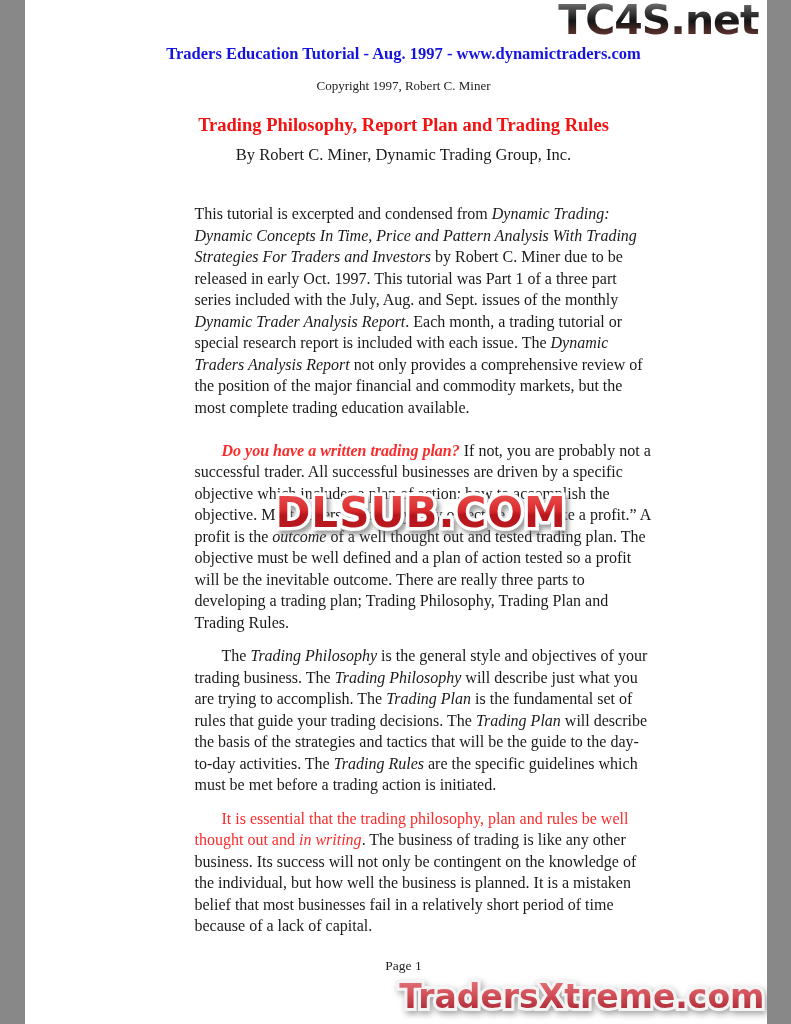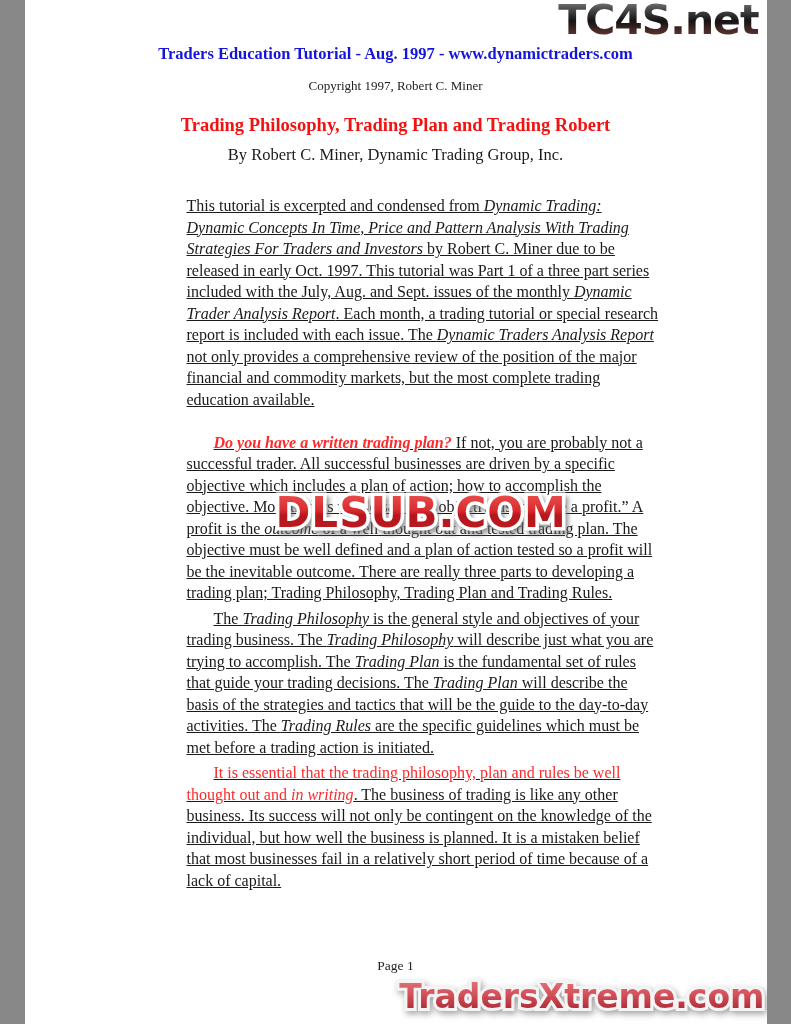--- a/index.html
+++ b/index.html
@@ -16,32 +16,32 @@
   
   .tc4s{
     position:absolute; top:-4px; right:8px;
     font-family:"DejaVu Sans", sans-serif;
     font-weight:800; font-size:41px; letter-spacing:-1px;
     background:linear-gradient(180deg,#9a9a9a 0%,#4a4a4a 28%,#141414 52%,#57302b 78%,#a5756a 100%);
     -webkit-background-clip:text; background-clip:text; color:transparent;
   }
 
   
-  .center-line{position:absolute; left:0; width:100%; text-align:center;}
+  .center-line{position:absolute; left:8px; width:100%; text-align:center;}
   .hdr-blue{top:44px; font-size:16.5px; font-weight:bold; color:var(--blue,#1414dd);}
   .hdr-copy{top:70px; font-size:13px; color:#222;margin-top:8px;}
   .doc-title{top:115px; font-size:18.5px; font-weight:bold; color:var(--red-title,#f21212);}
   .byline{top:145px; font-size:16.5px; color:#1a1a1a;}
 
   
   .body-text{
     position:absolute; left:158px; top:191px; width:482px;
     font-size:16px; line-height:21.5px; text-align:left;
   }
-  .body-text p{margin:4px; padding:0;text-decoration:underline;}
+  .body-text p{margin:12px; padding:0;}
   .body-text p.gap{margin-top:21.5px;}
   .body-text p.indent{text-indent:27px;}
   .i{font-style:italic;}
   .r{color:var(--red-body,#fb2b2b);}
   .ri{color:var(--red-body,#fb2b2b); font-style:italic;}
   .rbi{color:var(--red-body,#fb2b2b); font-weight:bold; font-style:italic;}
 
   
   .watermark{
     position:absolute; left:251px; top:488px; height:50px;
@@ -84,21 +84,21 @@
 </head>
 <body>
 
 <div class="page">
 
   <div class="tc4s">TC4S.net</div>
 
   <div class="center-line hdr-blue">Traders Education Tutorial - Aug. 1997 - www.dynamictraders.com</div>
   <div class="center-line hdr-copy">Copyright 1997, Robert C. Miner</div>
 
-  <div class="center-line doc-title">Trading Philosophy, Trading Plan and Trading Robert</div>
+  <div class="center-line doc-title">Trading Philosophy, Report Plan and Trading Rules</div>
   <div class="center-line byline">By Robert C. Miner, Dynamic Trading Group, Inc.</div>
 
   <div class="body-text">
       <p class=""><span>This tutorial is excerpted and condensed from </span><span class="i">Dynamic Trading: Dynamic Concepts In Time, Price and Pattern Analysis With Trading Strategies For Traders and Investors</span><span> by Robert C. Miner due to be released in early Oct. 1997. This tutorial was Part 1 of a three part series included with the July, Aug. and Sept. issues of the monthly </span><span class="i">Dynamic Trader Analysis Report</span><span>. Each month, a trading tutorial or special research report is included with each issue. The </span><span class="i">Dynamic Traders Analysis Report</span><span> not only provides a comprehensive review of the position of the major financial and commodity markets, but the most complete trading education available.</span></p>
       <p class="indent gap"><span class="rbi">Do you have a written trading plan?</span><span> If not, you are probably not a successful trader. All successful businesses are driven by a specific objective which includes a plan of action; how to accomplish the objective. Most traders would say “my objective is to make a profit.” A profit is the </span><span class="i">outcome</span><span> of a well thought out and tested trading plan. The objective must be well defined and a plan of action tested so a profit will be the inevitable outcome. There are really three parts to developing a trading plan; Trading Philosophy, Trading Plan and Trading Rules.</span></p>
       <p class="indent "><span>The </span><span class="i">Trading Philosophy</span><span> is the general style and objectives of your trading business. The </span><span class="i">Trading Philosophy</span><span> will describe just what you are trying to accomplish. The </span><span class="i">Trading Plan</span><span> is the fundamental set of rules that guide your trading decisions. The </span><span class="i">Trading Plan</span><span> will describe the basis of the strategies and tactics that will be the guide to the day-to-day activities. The </span><span class="i">Trading Rules</span><span> are the specific guidelines which must be met before a trading action is initiated.</span></p>
       <p class="indent "><span class="r">It is essential that the trading philosophy, plan and rules be well thought out and </span><span class="ri">in writing</span><span>. The business of trading is like any other business. Its success will not only be contingent on the knowledge of the individual, but how well the business is planned. It is a mistaken belief that most businesses fail in a relatively short period of time because of a lack of capital.</span></p>
     </div>
 
   <div class="watermark">

